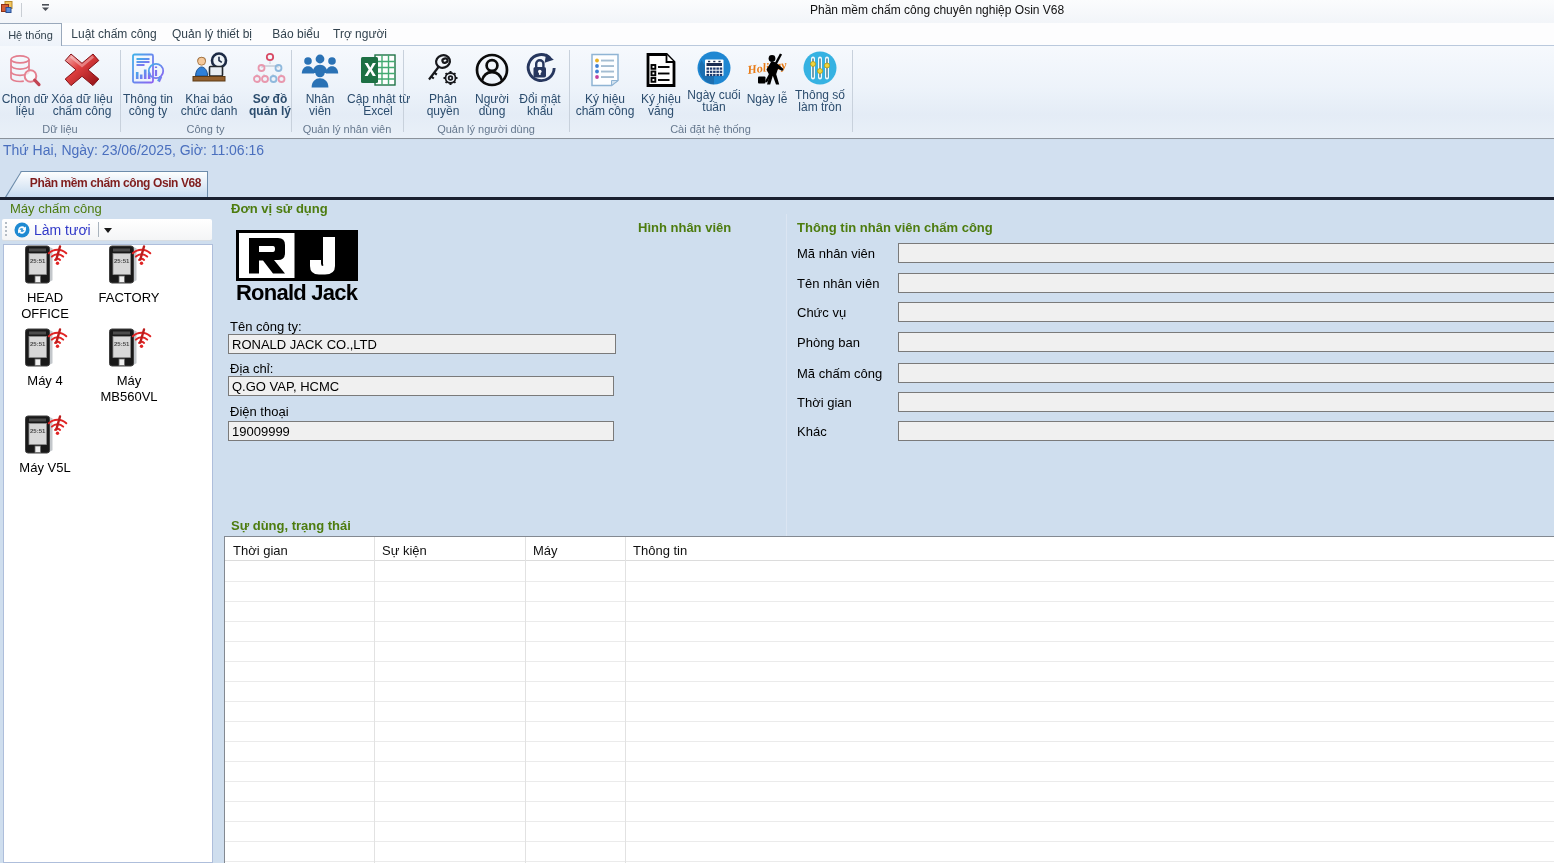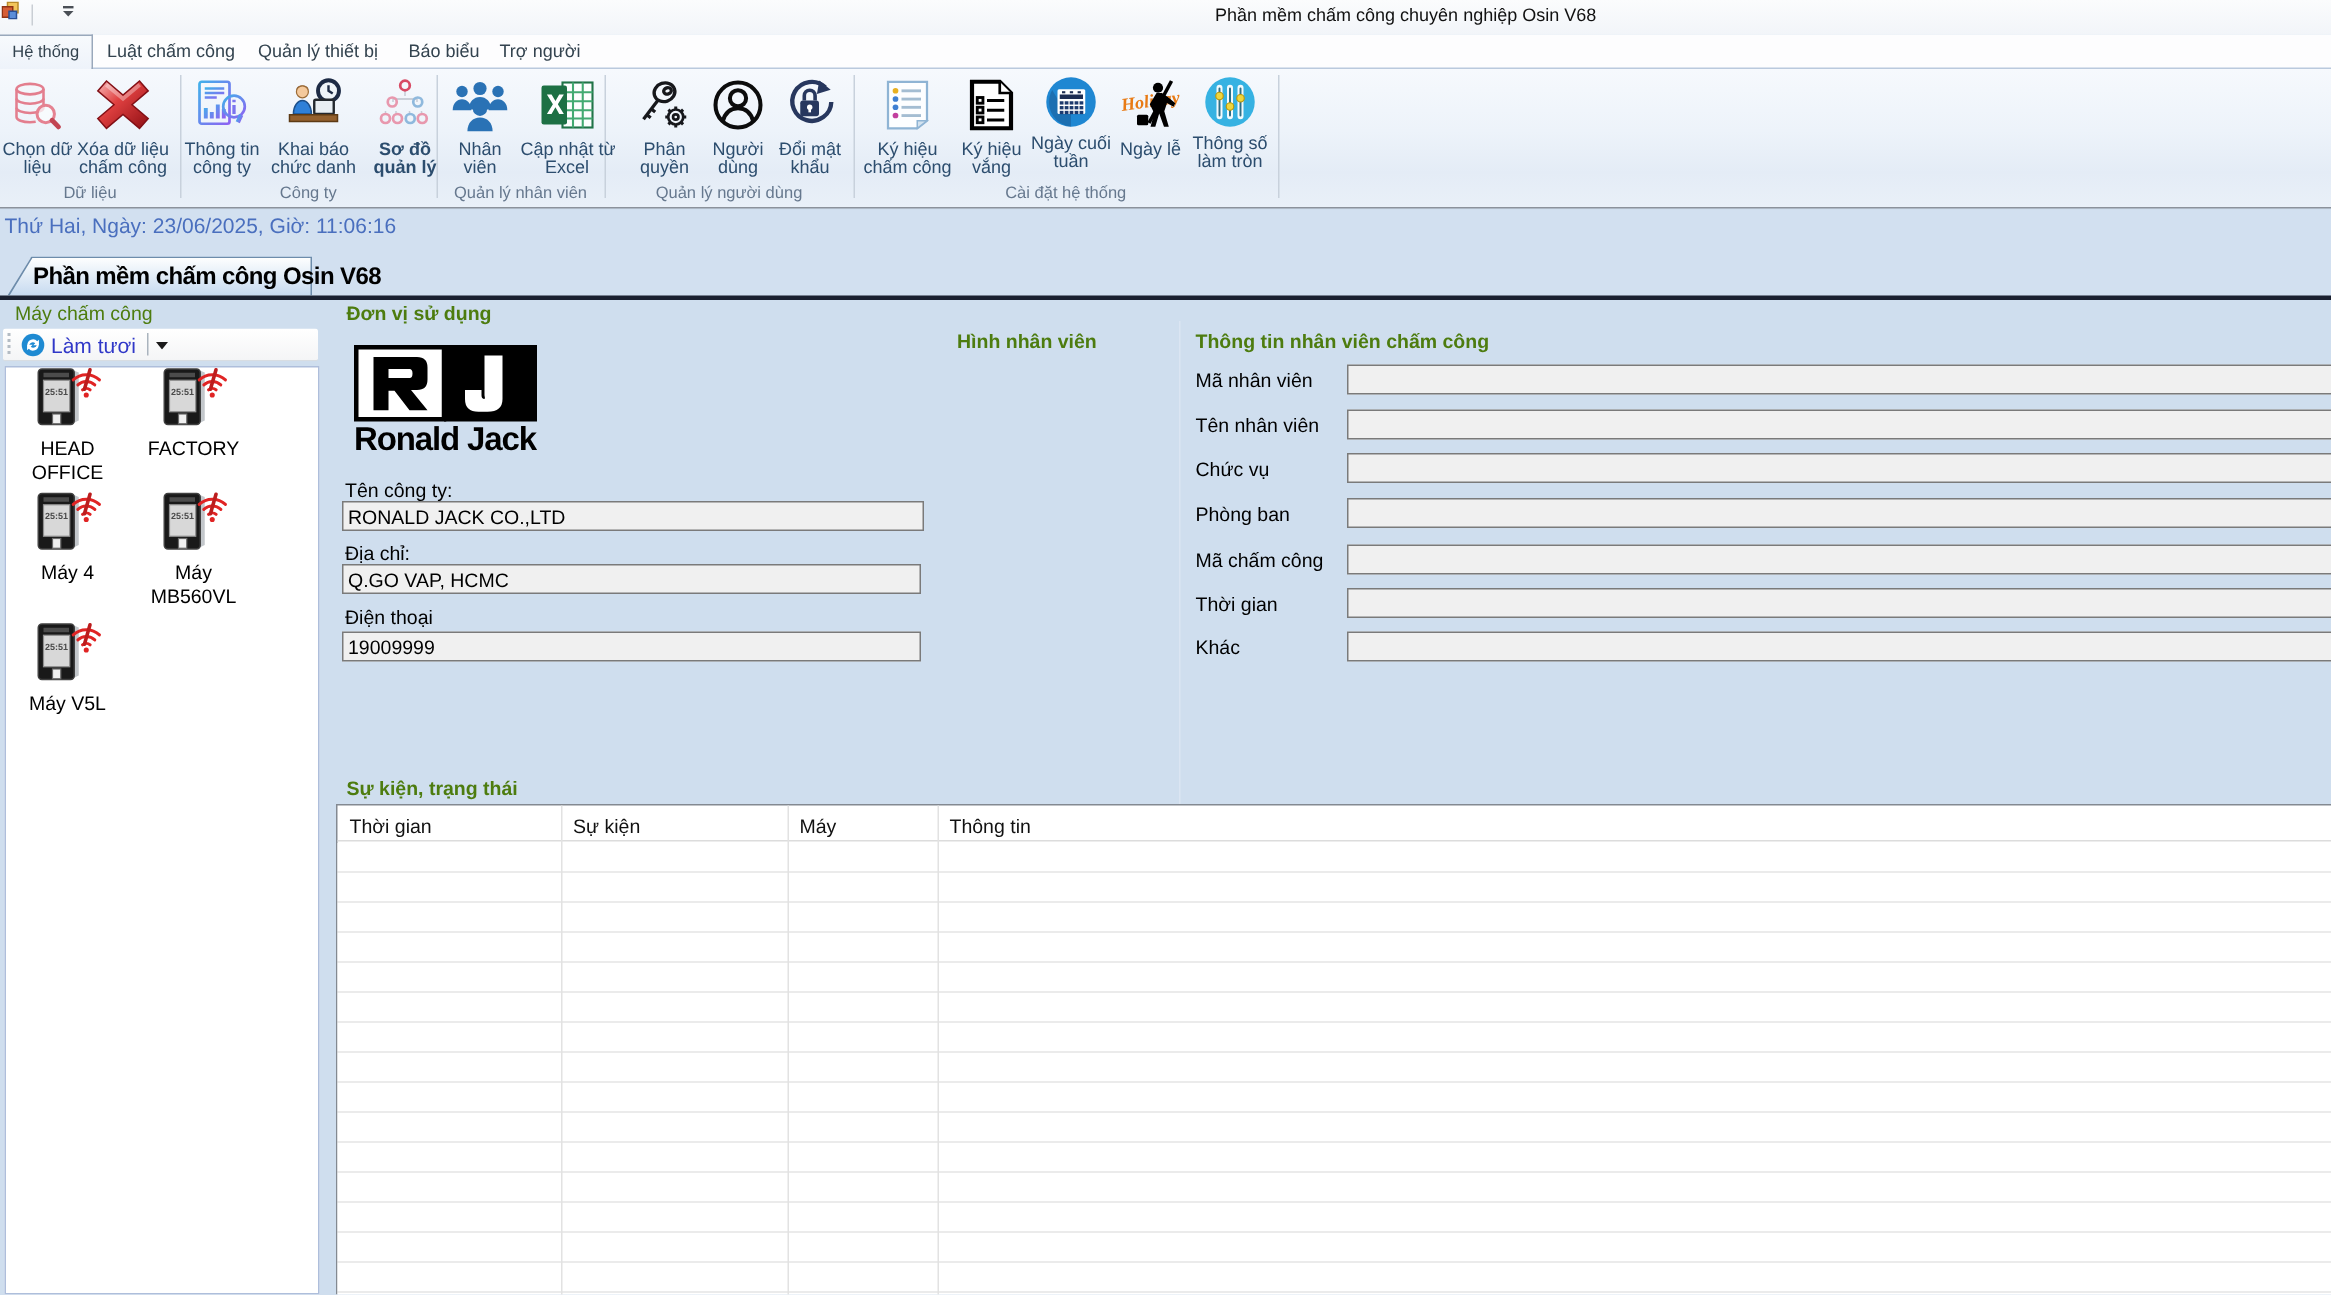--- a/index.html
+++ b/index.html
@@ -41,21 +41,21 @@
   
   #docstrip { left:0; top:168px; width:1554px; height:29px; background:#d2e0f0; }
   #doctab { position:absolute; left:5px; top:3px; width:203px; height:26px;
     background:linear-gradient(#fdfefe,#c6daf0);
     clip-path:polygon(16px 0, 100% 0, 100% 100%, 0 100%, 2px 88%);
     border-top:1px solid #6d8cab; }
   #doctabborder { position:absolute; left:5px; top:3px; width:203px; height:26px;
     background:#6d8cab;
     clip-path:polygon(16px 0, 100% 0, 100% 100%, calc(100% - 1px) 100%, calc(100% - 1px) 1px, 16.6px 1px, 1.4px 100%, 0 100%); }
   #doctablbl { position:absolute; left:22px; top:8px; width:187px; text-align:center;
-    font-size:16px; font-weight:bold; color:#000000; white-space:nowrap; letter-spacing:-0.4px; }
+    font-size:12px; font-weight:bold; color:#7f1d1d; white-space:nowrap; letter-spacing:-0.4px; }
   #darkline { left:0; top:197px; width:1554px; height:3px; background:#1a2030; }
 
   
   #content { left:0; top:200px; width:1554px; height:663px; background:#cfdeee; }
   .bluehead { position:absolute; font-size:13px; color:#4d7c0f; }
   .bluehead.b { font-weight:bold; }
 
   
   #lefttool { position:absolute; left:2px; top:19px; width:210px; height:22px;
     background:linear-gradient(#ffffff,#f4f5f6); border-bottom:1px solid #d8dde2; border-radius:2px; }
@@ -466,21 +466,21 @@
   <div class="field" style="left:898px;top:102px;width:662px;height:20px;"></div>
   <div class="lbl" style="left:797px;top:135px;">Phòng ban</div>
   <div class="field" style="left:898px;top:132px;width:662px;height:20px;"></div>
   <div class="lbl" style="left:797px;top:166px;">Mã chấm công</div>
   <div class="field" style="left:898px;top:163px;width:662px;height:20px;"></div>
   <div class="lbl" style="left:797px;top:195px;">Thời gian</div>
   <div class="field" style="left:898px;top:192px;width:662px;height:20px;"></div>
   <div class="lbl" style="left:797px;top:224px;">Khác</div>
   <div class="field" style="left:898px;top:221px;width:662px;height:20px;"></div>
 
-  <div class="bluehead b" style="left:231px;top:318px;">Sự kiện, trạng thái</div>
+  <div class="bluehead b" style="left:231px;top:318px;">Sự dùng, trạng thái</div>
   <div id="evtable">
     <div style="position:absolute;left:0;top:0;width:100%;height:24px;border-bottom:1px solid #dcdcdc;">
       <span style="position:absolute;left:8px;top:6px;font-size:13px;color:#111;">Thời gian</span>
       <span style="position:absolute;left:157px;top:6px;font-size:13px;color:#111;">Sự kiện</span>
       <span style="position:absolute;left:308px;top:6px;font-size:13px;color:#111;">Máy</span>
       <span style="position:absolute;left:408px;top:6px;font-size:13px;color:#111;">Thông tin</span>
     </div>
     <div style="position:absolute;left:0;top:25px;width:100%;height:302px;background:repeating-linear-gradient(#fff 0 19px, #ebebeb 19px 20px);"></div>
     <div style="position:absolute;left:149px;top:0;width:1px;height:327px;background:#e2e2e2;"></div>
     <div style="position:absolute;left:300px;top:0;width:1px;height:327px;background:#e2e2e2;"></div>

